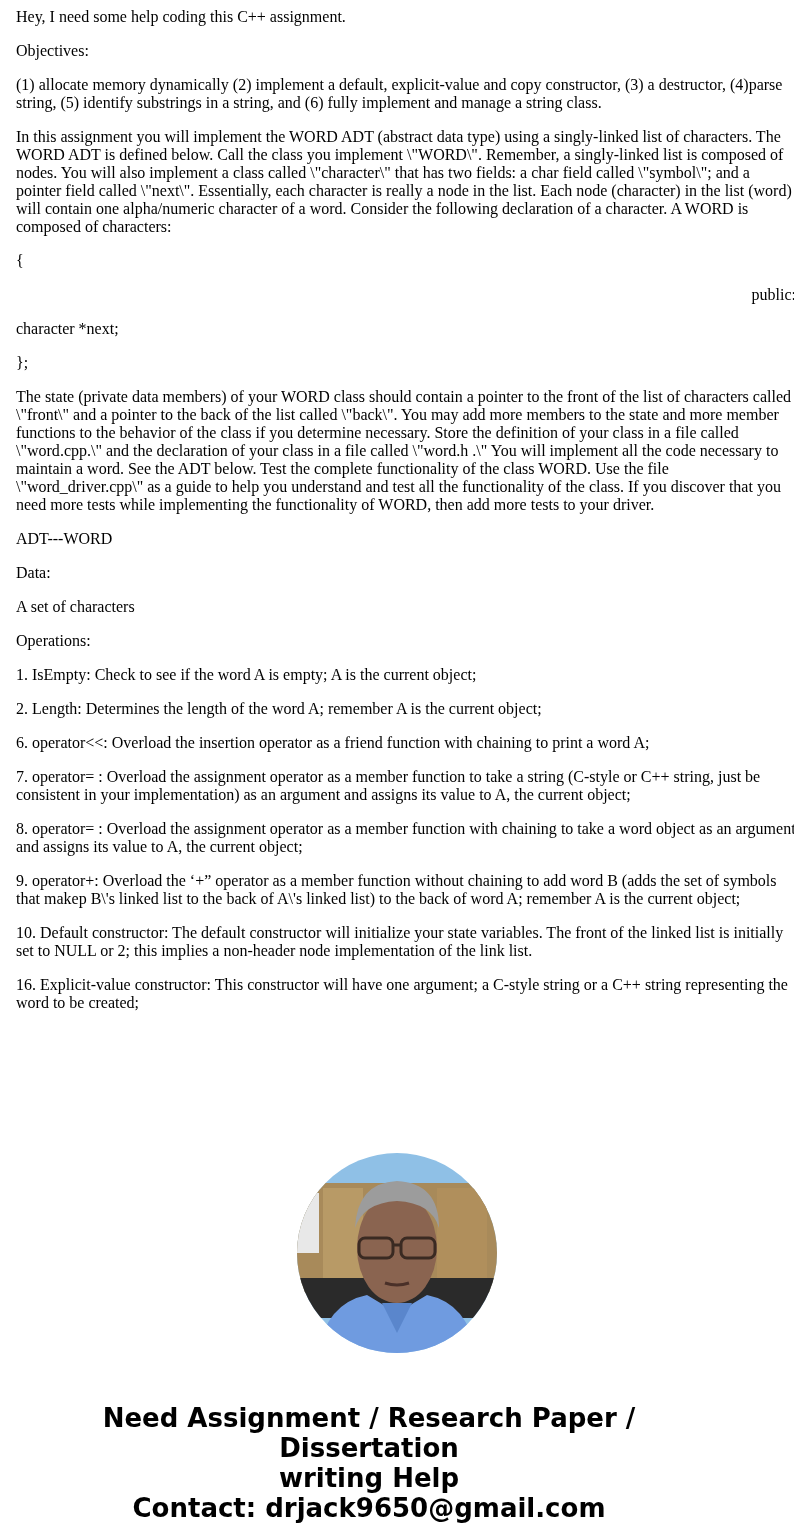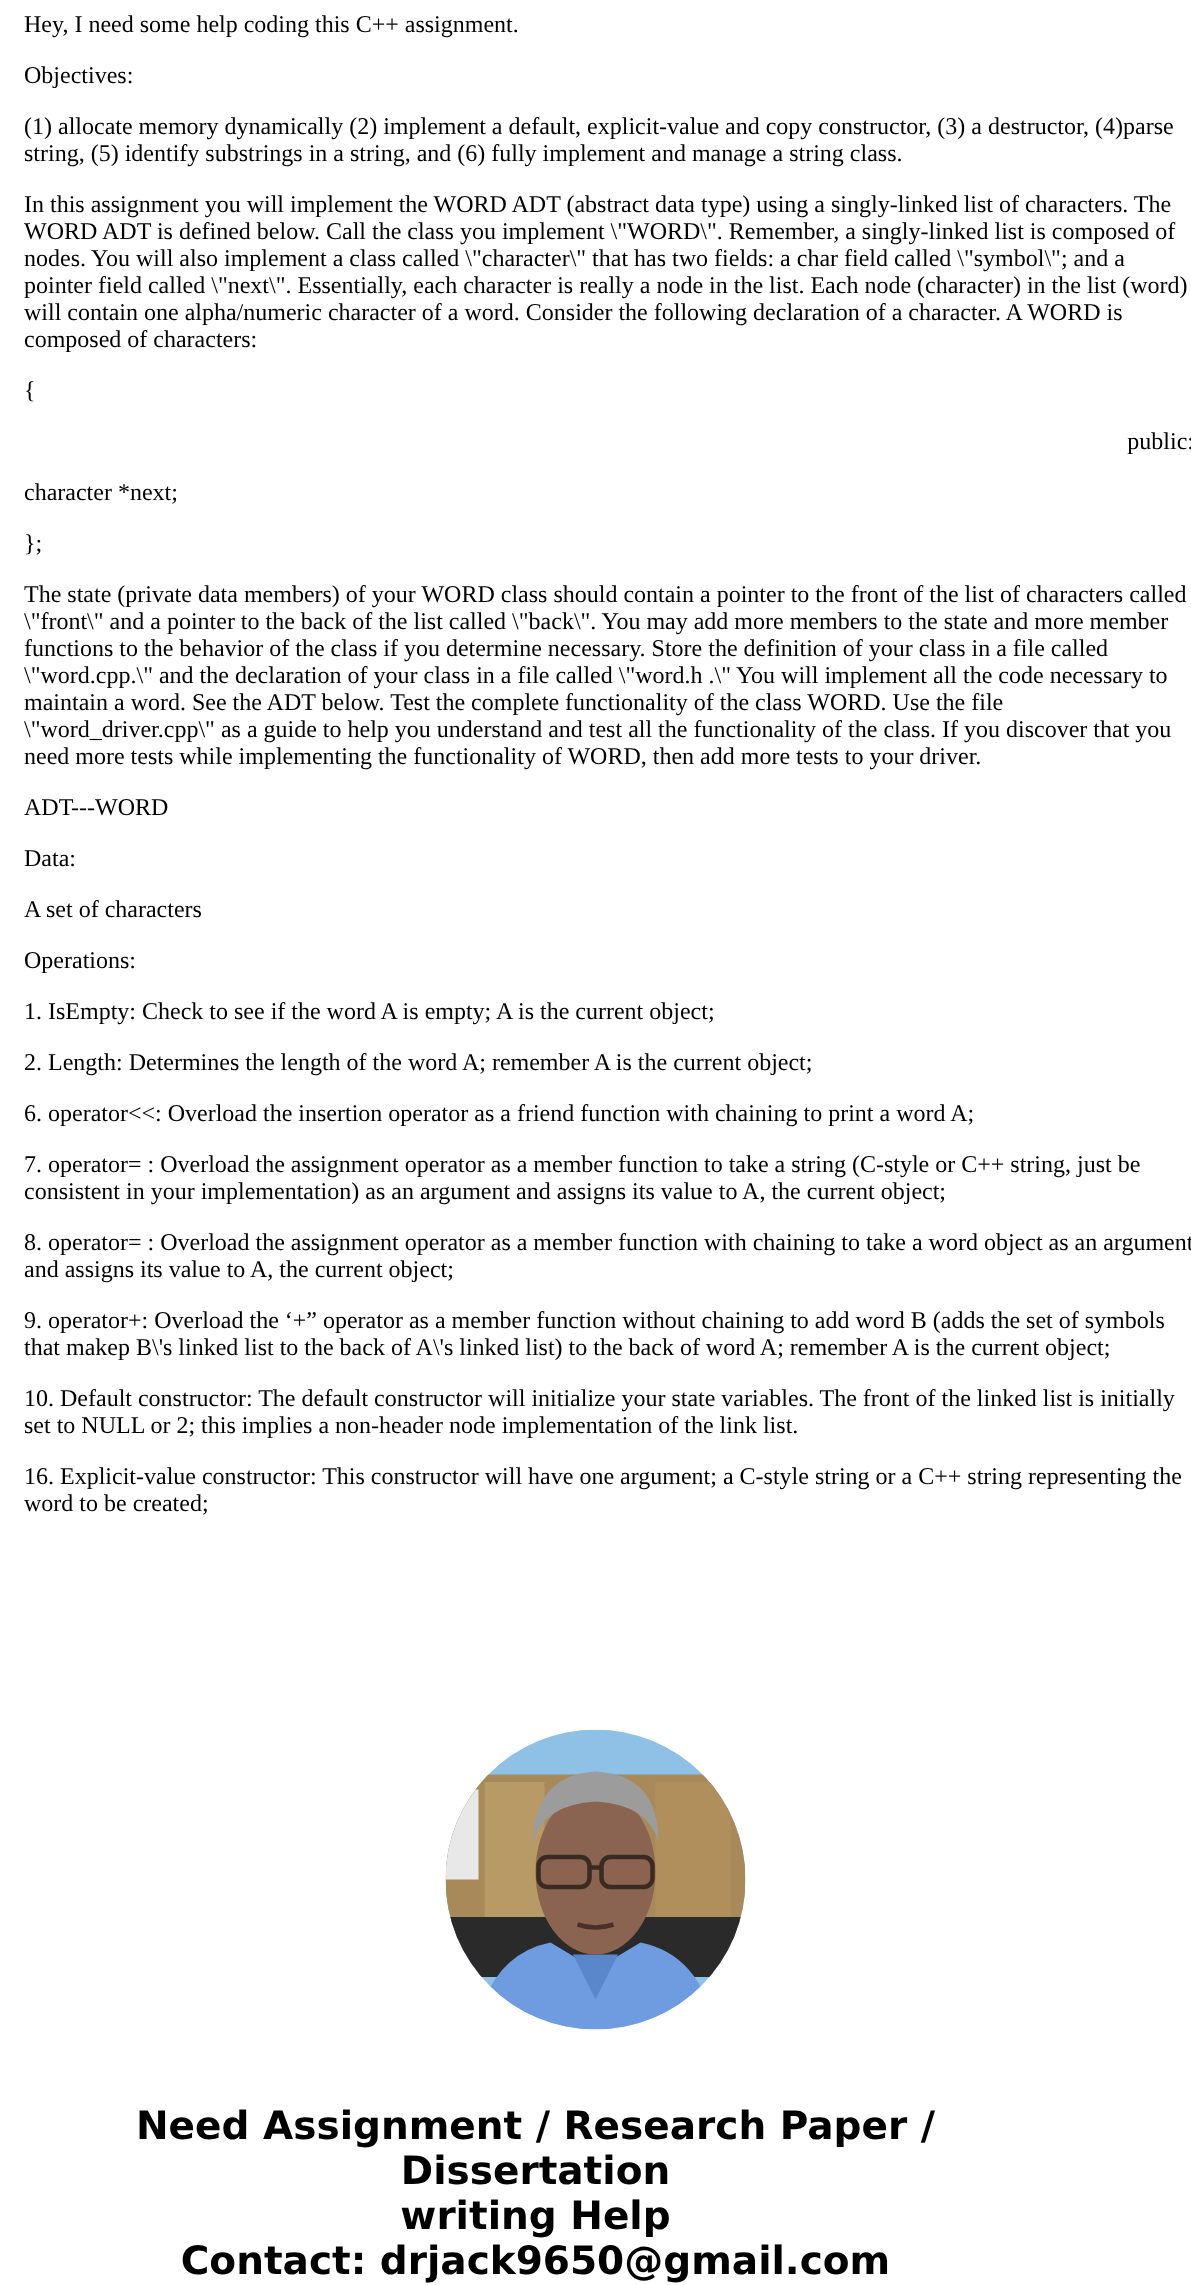--- a/index.html
+++ b/index.html
@@ -9,21 +9,21 @@
     font-family:"Liberation Serif", "DejaVu Serif", serif; font-size:16px; line-height:18px;
   }
   .doc p { margin:0 0 16px 0; }
   .doc p.first { margin-top:8px; }
   .doc b { font-weight:normal; }
   .indent { padding-left:16px;text-align:right; }
   .avatar-wrap {
     position:absolute; left:297px; top:1153px; width:200px; height:200px; border-radius:50%; overflow:hidden;
   }
   .promo {
-    position:absolute; left:0; top:1403px; width:714px; text-align:center;
+    position:absolute; left:12px; top:1403px; width:714px; text-align:center;
     font-family:"DejaVu Sans", sans-serif; font-weight:bold; font-size:26px; line-height:30px;
   }
 </style>
 </head>
 <body>
 
 <div class="doc">
   <p class="first">Hey, I need some help coding this C++ assignment.</p>
   <p><b>Objectives:</b></p>
   <p>(1) allocate memory dynamically (2) implement a default, explicit-value and copy constructor, (3) a destructor, (4)parse string, (5) identify substrings in a string, and (6) fully implement and manage a string class.</p>

